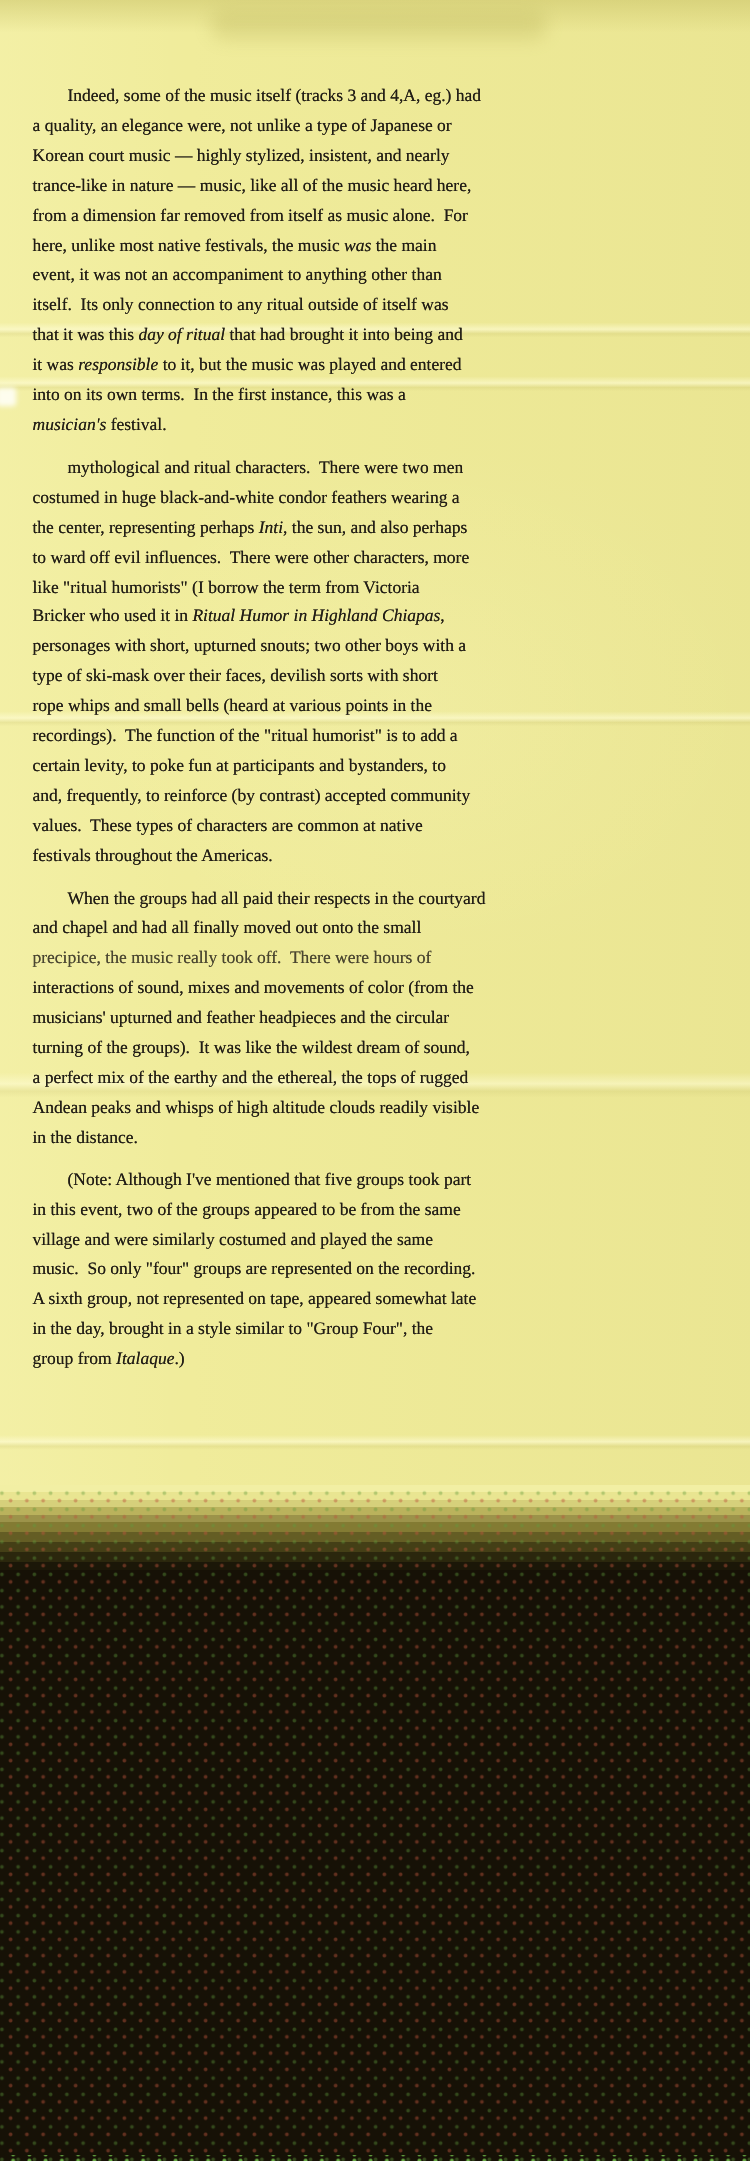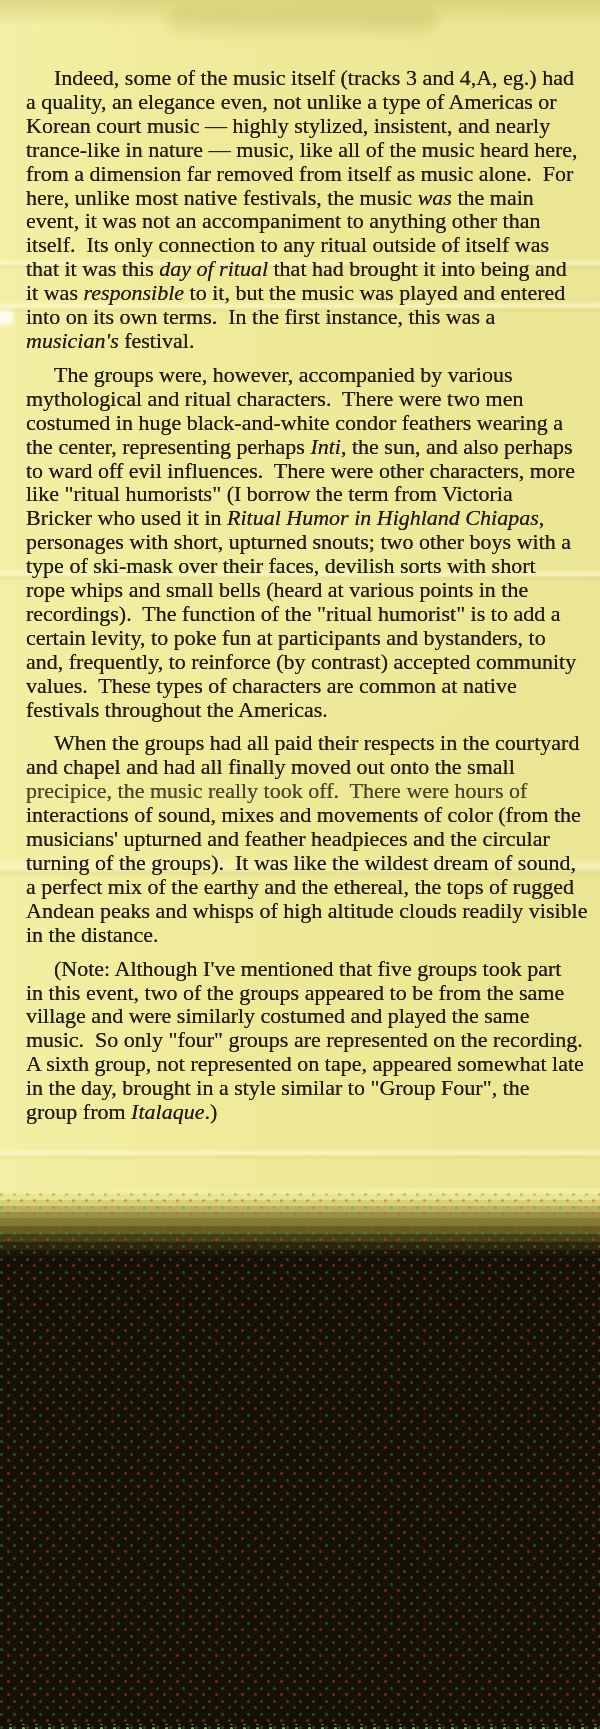--- a/index.html
+++ b/index.html
@@ -63,21 +63,21 @@
     border-radius: 3px;
   }
 
   
   .text {
     position: absolute;
     left: 0; top: 0; width: 600px;
     padding: 66px 12px 0 26px;
     box-sizing: border-box;
     color: var(--ink, #211d16);
-    font-size: 22px;
+    font-size: 14px;
     line-height: 23.9px;
     text-shadow: 0 0 0.5px rgba(32,26,18,0.85);
   }
   .para { margin: 0 0 10px 0; }
   .line { display: block; white-space: pre; }
   .para .line:first-child { padding-left: 28px; }
   .para i { }
   
   .para:nth-of-type(3) .line:nth-child(3) { opacity: .8; filter: blur(0.45px); }
 
@@ -134,34 +134,33 @@
     <div class="crease c1"></div>
     <div class="crease c2"></div>
     <div class="crease c3"></div>
     <div class="crease c4"></div>
     <div class="crease c5"></div>
     <div class="notch"></div>
 
     <div class="text">
       <p class="para">
           <span class="line">Indeed, some of the music itself (tracks 3 and 4,A, eg.) had</span>
-          <span class="line">a quality, an elegance even, not unlike a type of Americas or</span>
+          <span class="line">a quality, an elegance were, not unlike a type of Japanese or</span>
           <span class="line">Korean court music — highly stylized, insistent, and nearly</span>
           <span class="line">trance-like in nature — music, like all of the music heard here,</span>
           <span class="line">from a dimension far removed from itself as music alone.  For</span>
           <span class="line">here, unlike most native festivals, the music <i>was</i> the main</span>
           <span class="line">event, it was not an accompaniment to anything other than</span>
           <span class="line">itself.  Its only connection to any ritual outside of itself was</span>
           <span class="line">that it was this <i>day of ritual</i> that had brought it into being and</span>
           <span class="line">it was <i>responsible</i> to it, but the music was played and entered</span>
           <span class="line">into on its own terms.  In the first instance, this was a</span>
           <span class="line"><i>musician's</i> festival.</span>
         </p>
       <p class="para">
-          <span class="line">The groups were, however, accompanied by various</span>
           <span class="line">mythological and ritual characters.  There were two men</span>
           <span class="line">costumed in huge black-and-white condor feathers wearing a</span>
           <span class="line">the center, representing perhaps <i>Inti</i>, the sun, and also perhaps</span>
           <span class="line">to ward off evil influences.  There were other characters, more</span>
           <span class="line">like "ritual humorists" (I borrow the term from Victoria</span>
           <span class="line">Bricker who used it in <i>Ritual Humor in Highland Chiapas</i>,</span>
           <span class="line">personages with short, upturned snouts; two other boys with a</span>
           <span class="line">type of ski-mask over their faces, devilish sorts with short</span>
           <span class="line">rope whips and small bells (heard at various points in the</span>
           <span class="line">recordings).  The function of the "ritual humorist" is to add a</span>

